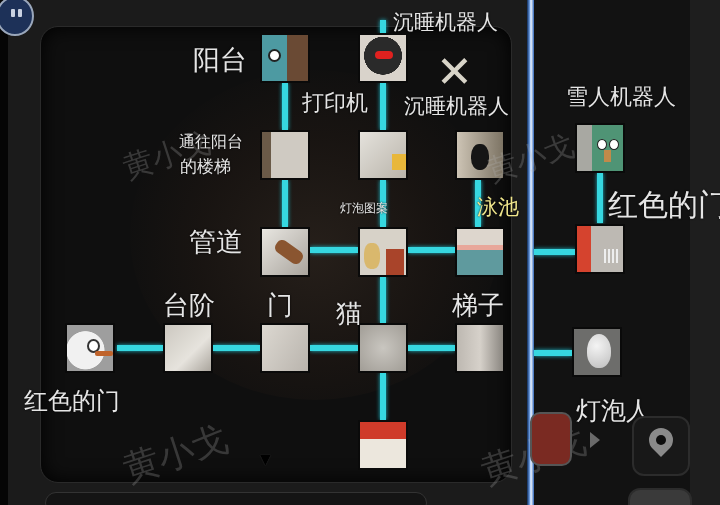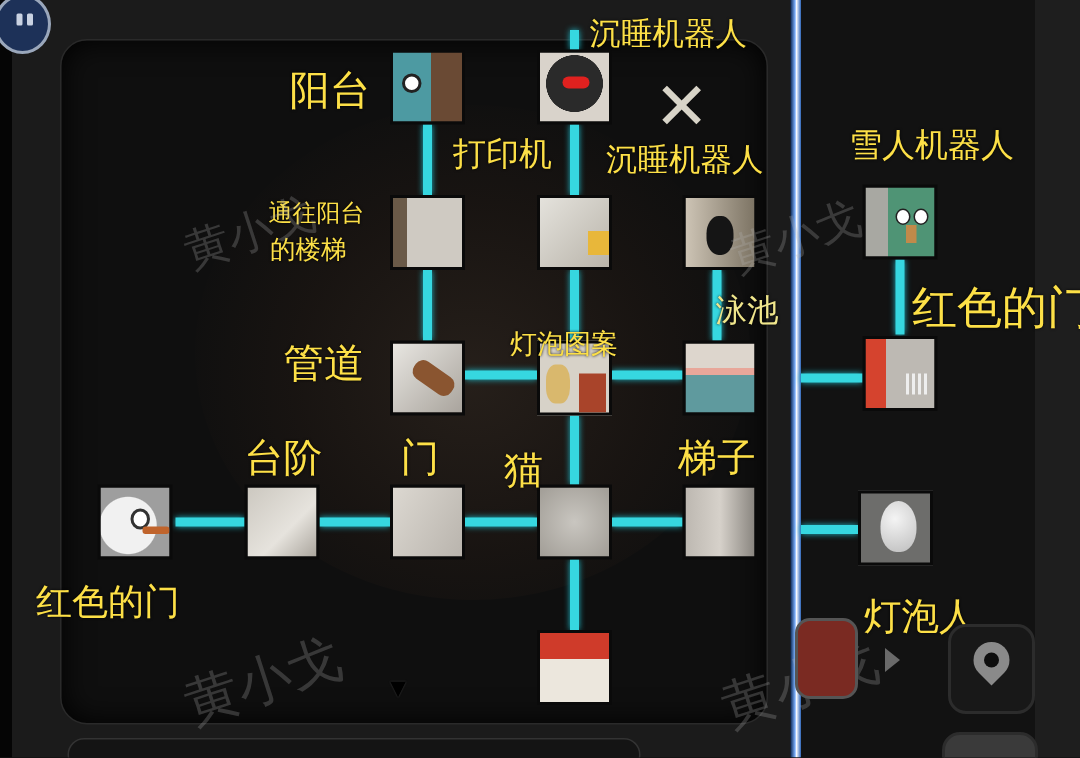--- a/index.html
+++ b/index.html
@@ -9,21 +9,21 @@
   #map-panel{left:40px;top:26px;width:470px;height:455px;border-radius:18px;background:#0f0f0f;box-shadow:inset 0 0 20px #000;border:1px solid #2a2a2a;}
   #bg-blob{left:130px;top:70px;width:370px;height:330px;border-radius:50%;background:radial-gradient(ellipse at 50% 55%,#2a221c 0%,#1a1512 45%,#0f0f0f 75%);opacity:.85;}
   #bottom-bar{left:45px;top:492px;width:380px;height:20px;border-radius:14px;background:#141414;border:1px solid #333;}
   #avatar{left:-4px;top:-4px;width:34px;height:36px;border-radius:50%;background:#1d3158;border:2px solid #9aa7bb;}
   .eye{position:absolute;top:11px;width:4px;height:8px;background:#c9d2e2;border-radius:1px;}
   #divider{left:527px;top:0;width:7px;height:505px;background:linear-gradient(90deg,#0d2a57,#7fb3ff 45%,#ffffff 55%,#2c64b8);}
   #right-dark{left:534px;top:0;width:186px;height:505px;background:#121212;}
   #right-strip{left:690px;top:0;width:30px;height:505px;background:#1e1e1e;}
   .line{position:absolute;background:#36d7e0;box-shadow:0 0 4px #1fb7c7;}
   .node{position:absolute;width:50px;height:50px;border:2px solid #0a0a0a;box-sizing:border-box;overflow:hidden;}
-  .lbl{position:absolute;white-space:nowrap;color:#fde047;text-shadow:0 0 2px #000;}
+  .lbl{position:absolute;white-space:nowrap;color:#e5e5e5;text-shadow:0 0 2px #000;}
   .wm{position:absolute;color:rgba(180,180,180,.25);font-size:36px;transform:rotate(-18deg);white-space:nowrap;}
   .btn{position:absolute;border-radius:12px;background:#181818;border:2px solid #2c2c2c;}
 </style>
 </head>
 <body>
 
 <div class="abs" id="leftedge"></div>
 <div class="abs" id="avatar">
   <div class="eye" style="left:13px"></div>
   <div class="eye" style="left:20px"></div>
@@ -103,21 +103,21 @@
 <div class="node" style="left:572px;top:327px;background:#6d6d6b">
   <div style="position:absolute;left:13px;top:5px;width:24px;height:34px;border-radius:50% 50% 45% 45%;background:radial-gradient(circle at 40% 35%,#f4f4f4,#bdbdbd)"></div>
 </div>
 
 <div class="lbl" style="left:193px;top:42px;font-size:27px">阳台</div>
 <div class="lbl" style="left:302px;top:88px;font-size:22px">打印机</div>
 <div class="lbl" style="left:393px;top:8px;font-size:21px">沉睡机器人</div>
 <div class="lbl" style="left:404px;top:92px;font-size:21px">沉睡机器人</div>
 <div class="lbl" style="left:179px;top:132px;font-size:16px">通往阳台</div>
 <div class="lbl" style="left:180px;top:155px;font-size:17px">的楼梯</div>
-<div class="lbl" style="left:340px;top:217px;font-size:18px">灯泡图案</div>
+<div class="lbl" style="left:340px;top:200px;font-size:12px">灯泡图案</div>
 <div class="lbl" style="left:477px;top:193px;font-size:21px;color:#f0e68c">泳池</div>
 <div class="lbl" style="left:189px;top:224px;font-size:27px">管道</div>
 <div class="lbl" style="left:163px;top:288px;font-size:26px">台阶</div>
 <div class="lbl" style="left:267px;top:288px;font-size:26px">门</div>
 <div class="lbl" style="left:336px;top:296px;font-size:26px">猫</div>
 <div class="lbl" style="left:452px;top:288px;font-size:26px">梯子</div>
 <div class="lbl" style="left:24px;top:385px;font-size:24px">红色的门</div>
 <div class="lbl" style="left:566px;top:82px;font-size:22px">雪人机器人</div>
 <div class="lbl" style="left:608px;top:185px;font-size:30px">红色的门</div>
 <div class="lbl" style="left:576px;top:394px;font-size:25px">灯泡人</div>

